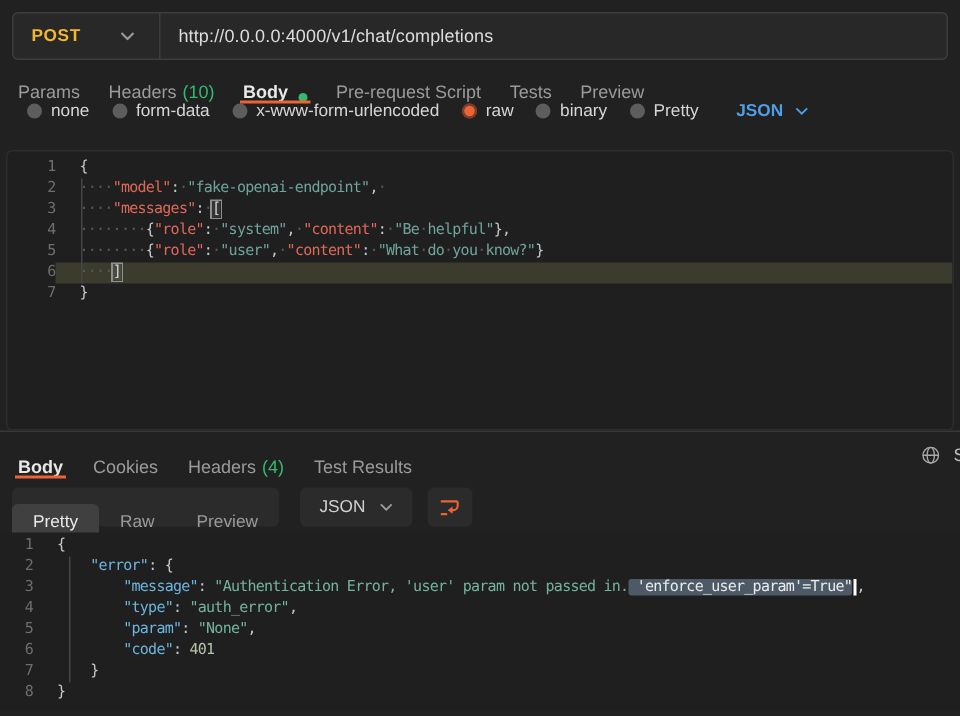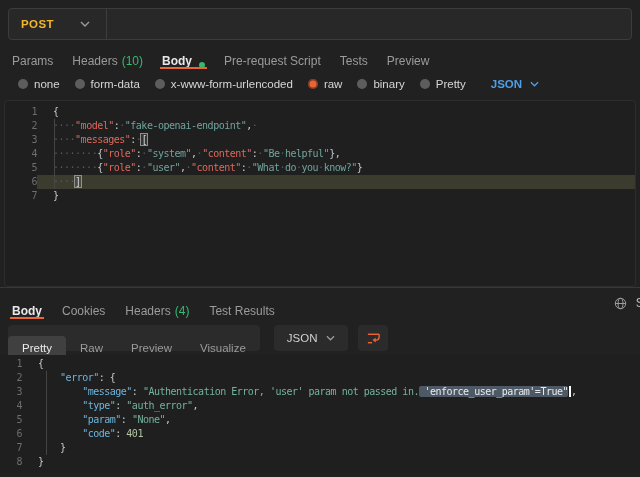--- a/index.html
+++ b/index.html
@@ -28,21 +28,21 @@
 
   
   .req-tabs { display:flex; align-items:stretch; height:22px; padding-left:10px; gap:15px; }
   .tab { position:relative; display:flex; align-items:flex-end; font-size:12px; color:var(--text-dim,#9b9b9b); cursor:pointer; padding:0 2px; }
   .tab.active { color:#e8e8e8; font-weight:bold; }
   .tab.active::after { content:""; position:absolute; left:0; right:0; bottom:-1px; height:2px; background:var(--accent,#ec6434); }
   .tab .badge { color:var(--green,#34b96f); margin-left:4px; font-weight:normal; }
   .tab .tab-dot { width:6px; height:6px; border-radius:50%; background:var(--green,#34b96f); margin-left:7px; }
 
   
-  .body-type-row { display:flex; align-items:center; height:32px; padding-left:18px; gap:15px; }
+  .body-type-row { display:flex; align-items:flex-start; height:32px; padding-left:18px; gap:15px; }
   .radio-opt { display:flex; align-items:center; gap:6px; cursor:pointer; }
   .radio-circle { width:10px; height:10px; border-radius:50%; background:#5d5d5d; }
   .radio-opt.selected .radio-circle { background:var(--accent,#ec6434); box-shadow:inset 0 0 0 1.5px rgba(30,30,30,.55); }
   .radio-opt .radio-label { font-size:11.5px; color:#d6d6d6; }
   .format-select { display:flex; align-items:center; gap:8px; margin-left:10px; cursor:pointer; }
   .format-select .format-label { color:var(--blue,#4f9fe8); font-size:11.5px; font-weight:bold; }
 
   
   .editor {
     position:relative;
@@ -99,20 +99,21 @@
 
   <div class="url-row">
     <div class="url-bar">
       <div class="method">
         <span class="method-label">POST</span>
         <svg class="chev" width="10" height="6" viewBox="0 0 10 6">
             <path d="M1 1l4 4 4-4" fill="none" stroke="#9b9b9b" stroke-width="1.4"></path>
           </svg>
       </div>
       <div class="vdiv"></div>
+      <div class="url-text">http://0.0.0.0:4000/v1/chat/completions</div>
     </div>
   </div>
 
   <div class="req-tabs" id="req-tabs">
       <div class="tab">
         <span class="tab-label">Params</span>
       </div>
       <div class="tab">
         <span class="tab-label">Headers</span>
         <span class="badge">(10)</span>
@@ -202,21 +203,20 @@
       </svg>
       <span class="clipped-frag">St</span>
     </div>
   </div>
 
   <div class="resp-toolbar">
     <div class="segmented" id="resp-views">
         <div class="view-btn active">Pretty</div>
         <div class="view-btn">Raw</div>
         <div class="view-btn">Preview</div>
-        <div class="view-btn">Visualize</div>
       </div>
     <div class="json-btn">
       <span>JSON</span>
       <svg class="chev" width="9" height="6" viewBox="0 0 10 6">
           <path d="M1 1l4 4 4-4" fill="none" stroke="#9b9b9b" stroke-width="1.4"></path>
         </svg>
     </div>
     <div class="wrap-btn">
       <svg width="15" height="15" viewBox="0 0 16 16">
         <g stroke="#ec6434" stroke-width="1.5" fill="none">

